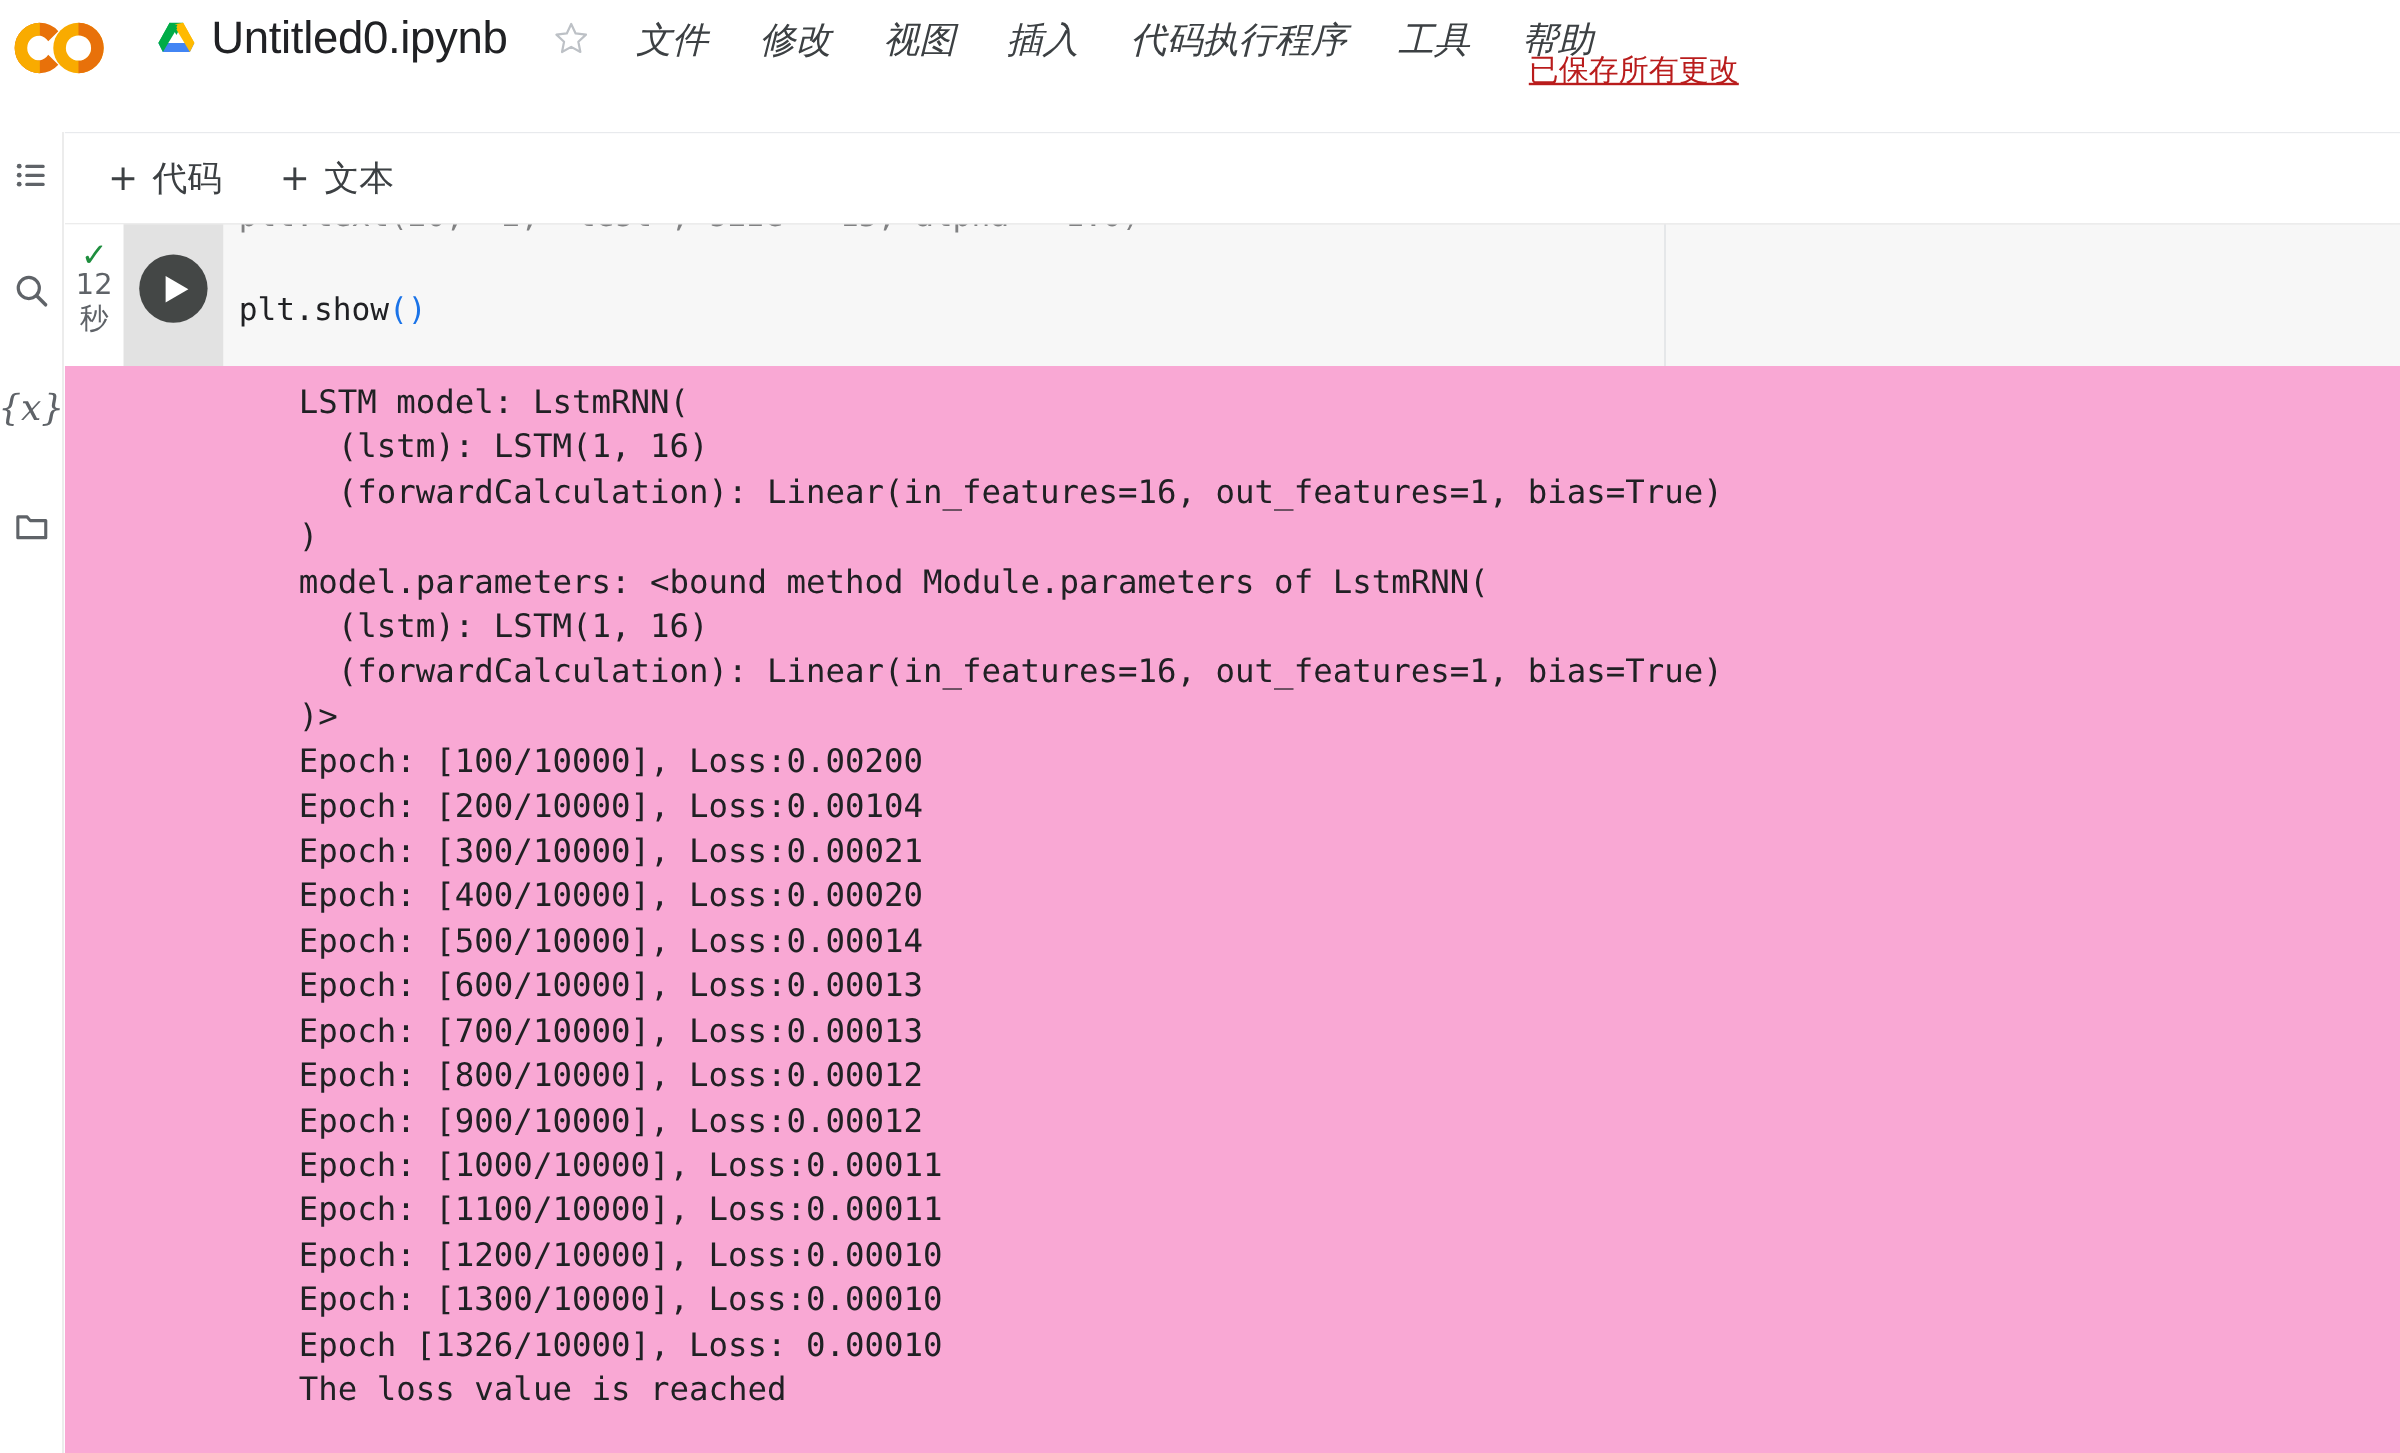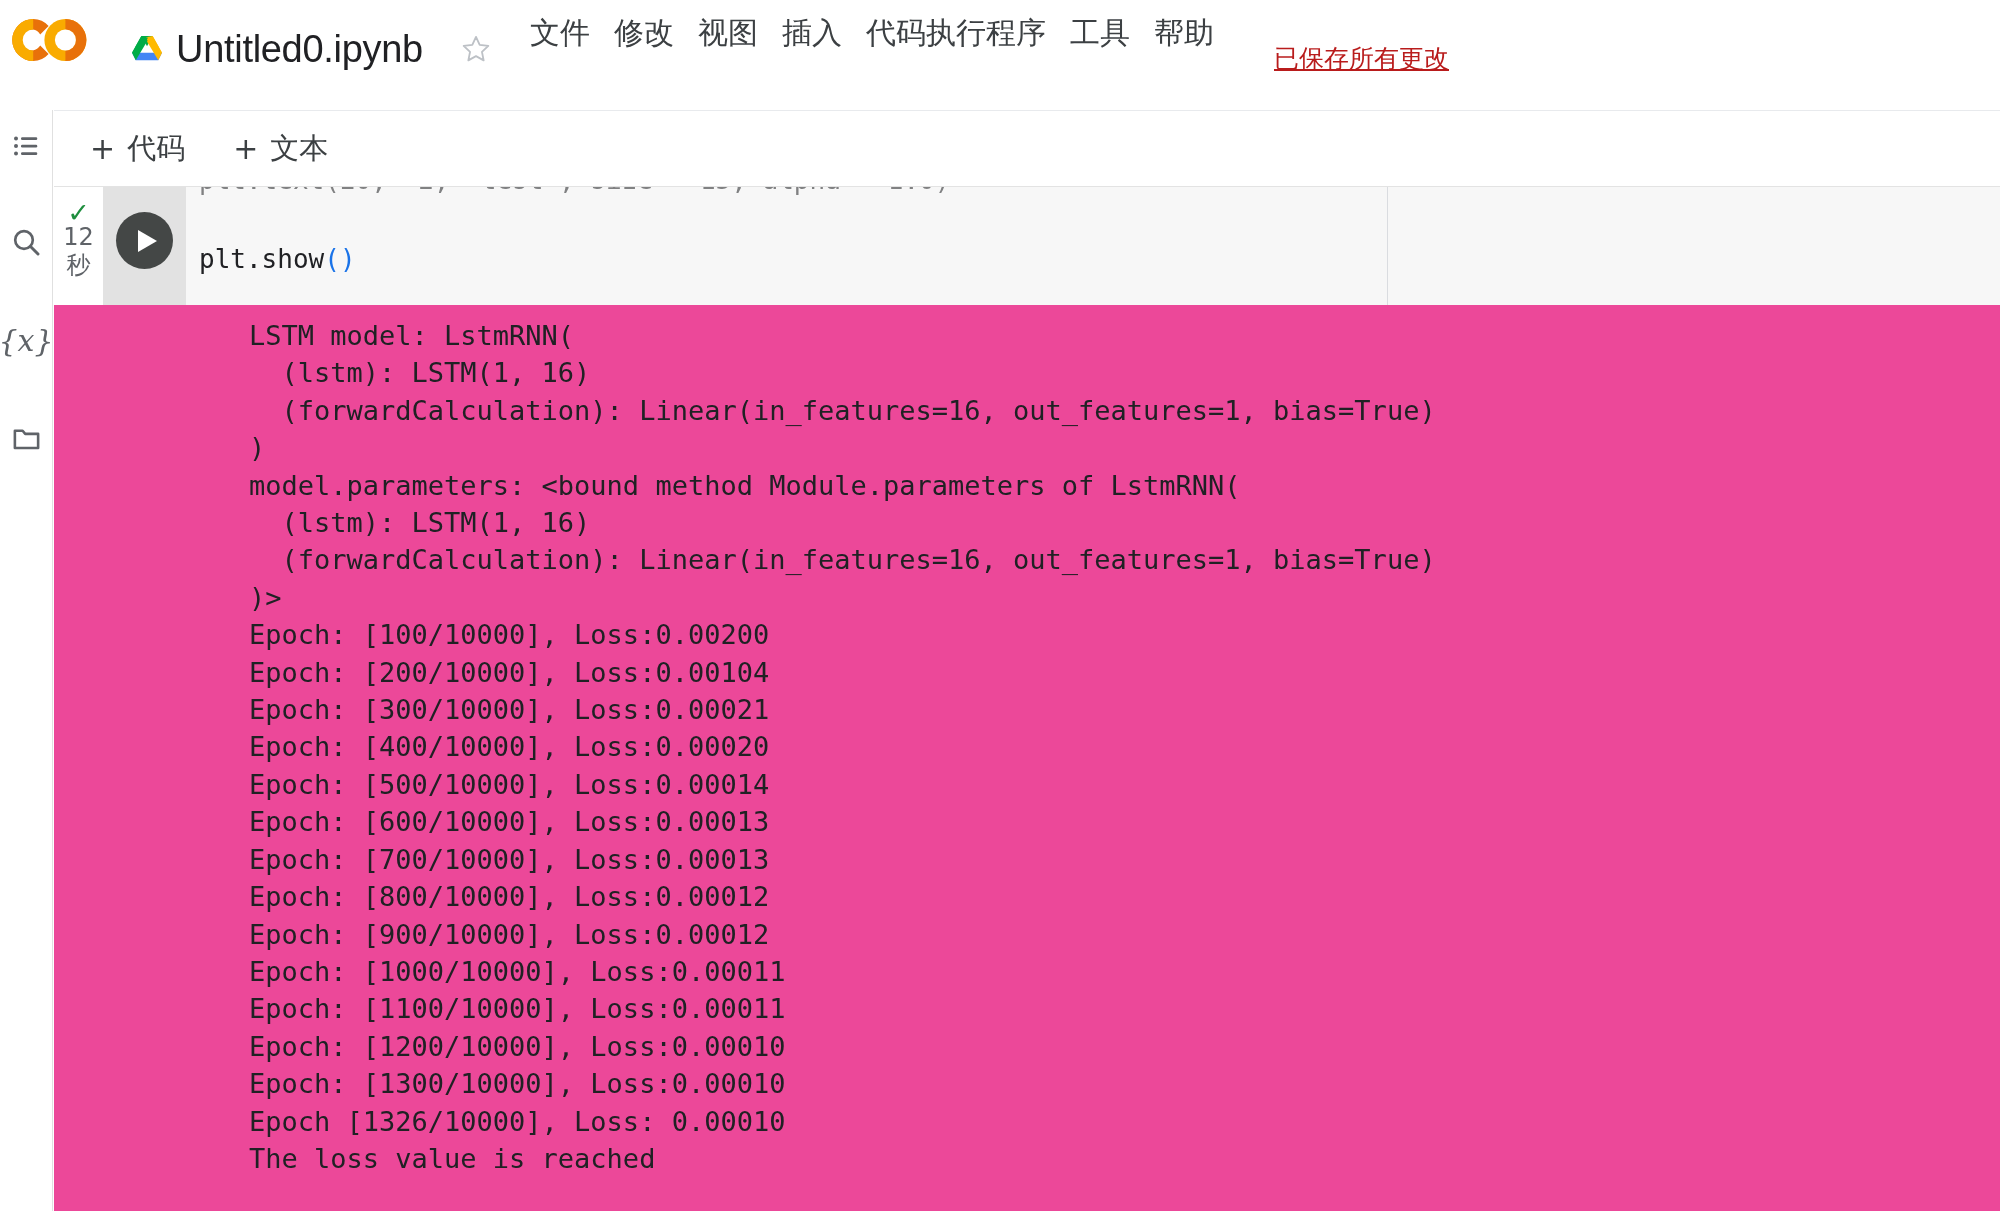--- a/index.html
+++ b/index.html
@@ -29,21 +29,21 @@
   .colab-logo {
     position: absolute;
     left: 8px;
     top: 14px;
     width: 84px;
     height: 52px;
   }
   .title-block {
     position: absolute;
     left: 130px;
-    top: 21px;
+    top: 4px;
     display: flex;
     align-items: center;
     height: 56px;
   }
   .drive-icon {
     width: 34px;
     height: 30px;
     margin-right: 12px;
     flex: 0 0 auto;
   }
@@ -59,22 +59,23 @@
     width: 34px;
     height: 34px;
     flex: 0 0 auto;
   }
   .menubar {
     position: absolute;
     left: 530px;
     top: 10px;
     display: flex;
     align-items: center;
-    gap: 24px;
+    gap: 43px;
     height: 46px;
+    font-style: italic;
   }
   .menu-item {
     font-size: 30px;
     color: #3c4043;
     white-space: nowrap;
     cursor: pointer;
     font-family: "DejaVu Sans", "Liberation Sans", sans-serif;
   }
   .saved-status {
     position: absolute;
@@ -250,21 +251,21 @@
   }
   .tok-blue { color: #1a73e8; }
 
   
   .output-area {
     position: absolute;
     left: 0;
     top: 119px;
     width: 1946px;
     height: 906px;
-    background: #ec4899;
+    background: #f9a8d4;
   }
   .output-text {
     position: absolute;
     left: 195px;
     top: 12px;
     font-family: "DejaVu Sans Mono", "Liberation Mono", monospace;
     font-size: 27px;
     line-height: 37.4px;
     white-space: pre;
     color: #202124;

